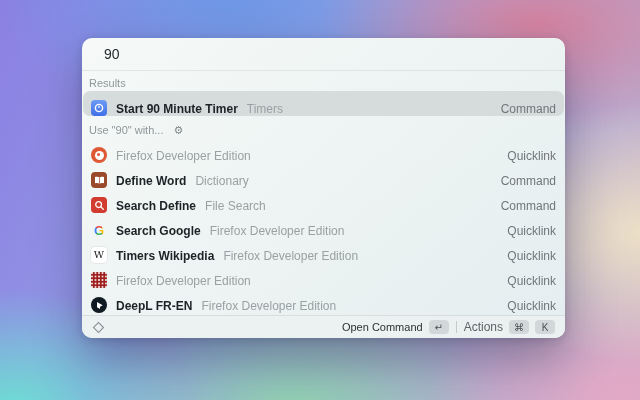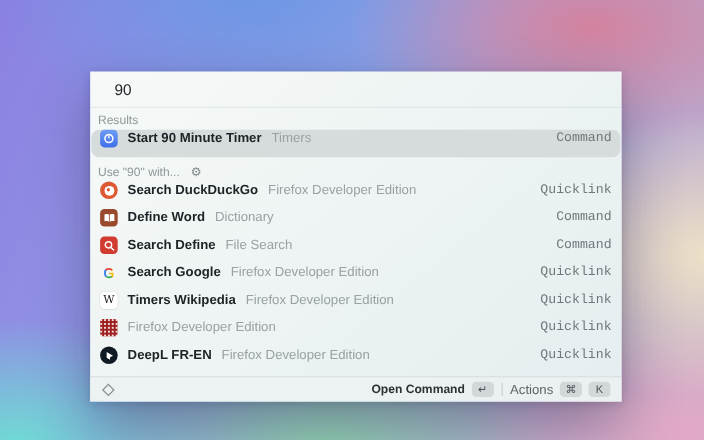--- a/index.html
+++ b/index.html
@@ -6,36 +6,36 @@
     font-family:"Liberation Sans","DejaVu Sans",sans-serif;}
   .bg{position:absolute;inset:0;
     background:
       radial-gradient(55% 45% at 84% 6%, rgba(219,124,148,.85), rgba(219,124,148,0) 62%),
       radial-gradient(48% 50% at 101% 58%, rgba(240,228,198,.95), rgba(240,228,198,0) 65%),
       radial-gradient(50% 42% at 97% 98%, rgba(232,168,198,.85), rgba(232,168,198,0) 60%),
       radial-gradient(55% 48% at 46% 102%, rgba(142,219,168,.85), rgba(142,219,168,0) 60%),
       radial-gradient(45% 48% at 2% 102%, rgba(108,226,210,.95), rgba(108,226,210,0) 62%),
       radial-gradient(60% 55% at 36% -2%, rgba(104,152,229,.9), rgba(104,152,229,0) 62%),
       linear-gradient(115deg,#8b80e2 0%,#95a2e6 45%,#c9aec6 100%);}
-  .window{position:absolute;left:82px;top:65px;width:483px;height:300px;border-radius:0;
+  .window{position:absolute;left:82px;top:38px;width:483px;height:300px;border-radius:10px;
     background:linear-gradient(140deg,#f6f9f8 0%,#ecf3f2 55%,#e4edf0 100%);
     box-shadow:0 22px 48px rgba(25,25,55,.35),0 2px 8px rgba(25,25,55,.18);overflow:hidden;}
   .search-row{height:32px;display:flex;align-items:center;padding:0 22px;
     border-bottom:1px solid rgba(70,80,90,.10);font-size:14px;color:#23282b;}
   .content{padding:0 1px;}
   .section-header{display:flex;align-items:center;gap:10px;margin:6px 6px 2px;}
   .section-header.second{margin-top:8px;}
   .section-label{font-size:11px;color:#8e979a;}
   .gear{font-size:11px;color:#83898c;line-height:1;cursor:default;}
-  .row{height:25px;border-radius:7px;display:flex;align-items:flex-start;gap:9px;
+  .row{height:25px;border-radius:7px;display:flex;align-items:flex-end;gap:9px;
     padding:0 8px;font-size:12px;}
   .row.selected{background:#d6dcdc;}
   .row-title{color:#1d2226;font-weight:600;white-space:nowrap;}
   .row-sub{color:#9aa1a3;white-space:nowrap;}
-  .row-accessory{margin-left:auto;color:#70777a;font-family:Liberation Mono, monospace;}
+  .row-accessory{margin-left:auto;color:#70777a;}
   .icon{width:16px;height:16px;border-radius:4px;flex:none;display:flex;
     align-items:center;justify-content:center;position:relative;overflow:hidden;}
   .icon--timer-icon{background:linear-gradient(180deg,#6d9bf5,#3f6fe8);}
   .icon--duckduckgo-icon{border-radius:50%;background:#de5833;}
   .ddg-inner{width:9px;height:9px;border-radius:50%;background:#fff;position:relative;}
   .ddg-inner::after{content:"";position:absolute;left:2px;top:2px;width:3px;height:3px;
     border-radius:50%;background:#de5833;}
   .icon--dictionary-icon{background:#9a4a2c;}
   .icon--file-search-icon{background:#d23b30;}
   .icon--google-icon{background:transparent;}
@@ -46,21 +46,21 @@
   .w-letter{font-family:"DejaVu Serif","Liberation Serif",serif;font-size:10px;color:#222;line-height:1;}
   .icon--jstor-icon{background:#9e1f1f;border-radius:3px;
     background-image:radial-gradient(rgba(255,255,255,.85) .8px,transparent .95px);
     background-size:3.5px 3.5px;background-position:center;}
   .icon--deepl-icon{border-radius:50%;background:#101a22;}
   .footer{position:absolute;left:0;right:0;bottom:0;height:22px;
     border-top:1px solid rgba(70,80,90,.12);display:flex;align-items:center;
     padding:0 10px;background:rgba(236,241,241,.92);}
   .footer-right{margin-left:auto;display:flex;align-items:center;gap:7px;}
   .footer-action{display:flex;align-items:center;gap:6px;cursor:default;}
-  .footer-primary{font-size:11px;font-weight:700;color:#2c3134;}
+  .footer-primary{font-size:11px;font-weight:400;color:#2c3134;}
   .footer-actions-label{font-size:12px;color:#5d6467;}
   .key{min-width:12px;height:14px;padding:0 4px;background:#d2d8d9;border-radius:4px;
     font-size:10px;color:#4a5154;display:flex;align-items:center;justify-content:center;}
   .footer-div{width:1px;height:12px;background:#c3cacb;}
   .raycast-logo{display:flex;align-items:center;}
 </style>
 </head>
 <body>
 
 <div class="bg"></div>
@@ -85,21 +85,20 @@
         <span class="row-accessory">Command</span>
       </div>
       <div class="section-header second">
         <span class="section-label">Use "90" with...</span>
         <span class="gear">⚙</span>
       </div>
       <div class="row">
         <span class="icon icon--duckduckgo-icon">
           <span class="ddg-inner"></span>
         </span>
-        <span class="row-title">Search DuckDuckGo</span>
         <span class="row-sub">Firefox Developer Edition</span>
         <span class="row-accessory">Quicklink</span>
       </div>
       <div class="row">
         <span class="icon icon--dictionary-icon">
           <svg width="11" height="9" viewBox="0 0 12 10">
             <path d="M1 1.2 C3 .4 5 .6 6 1.6 C7 .6 9 .4 11 1.2 V8 C9 7.4 7 7.6 6 8.6 C5 7.6 3 7.4 1 8 Z" fill="#fff"></path>
             <line x1="6" y1="1.6" x2="6" y2="8.6" stroke="#9a4a2c" stroke-width="0.8"></line>
           </svg>
         </span>

